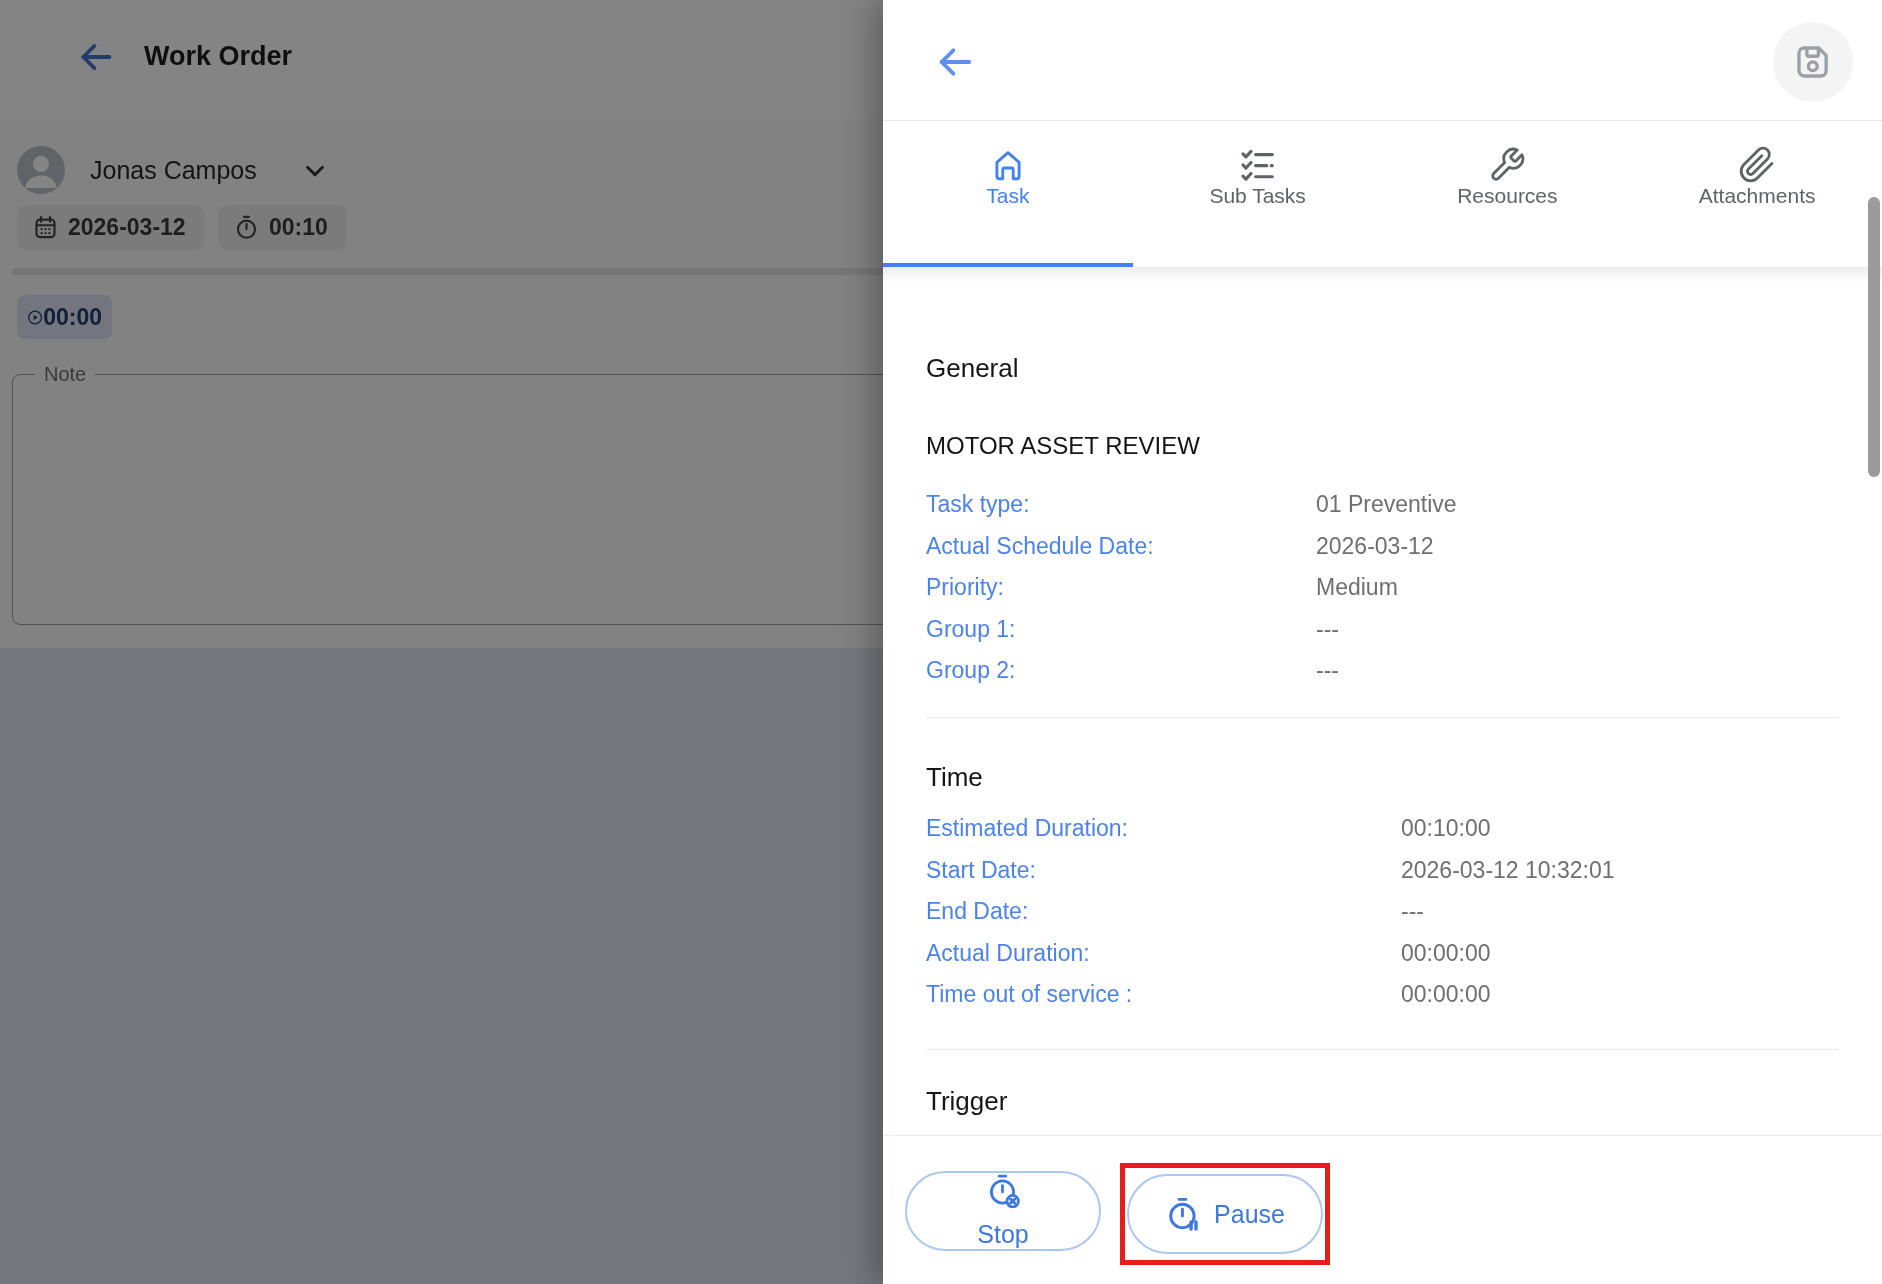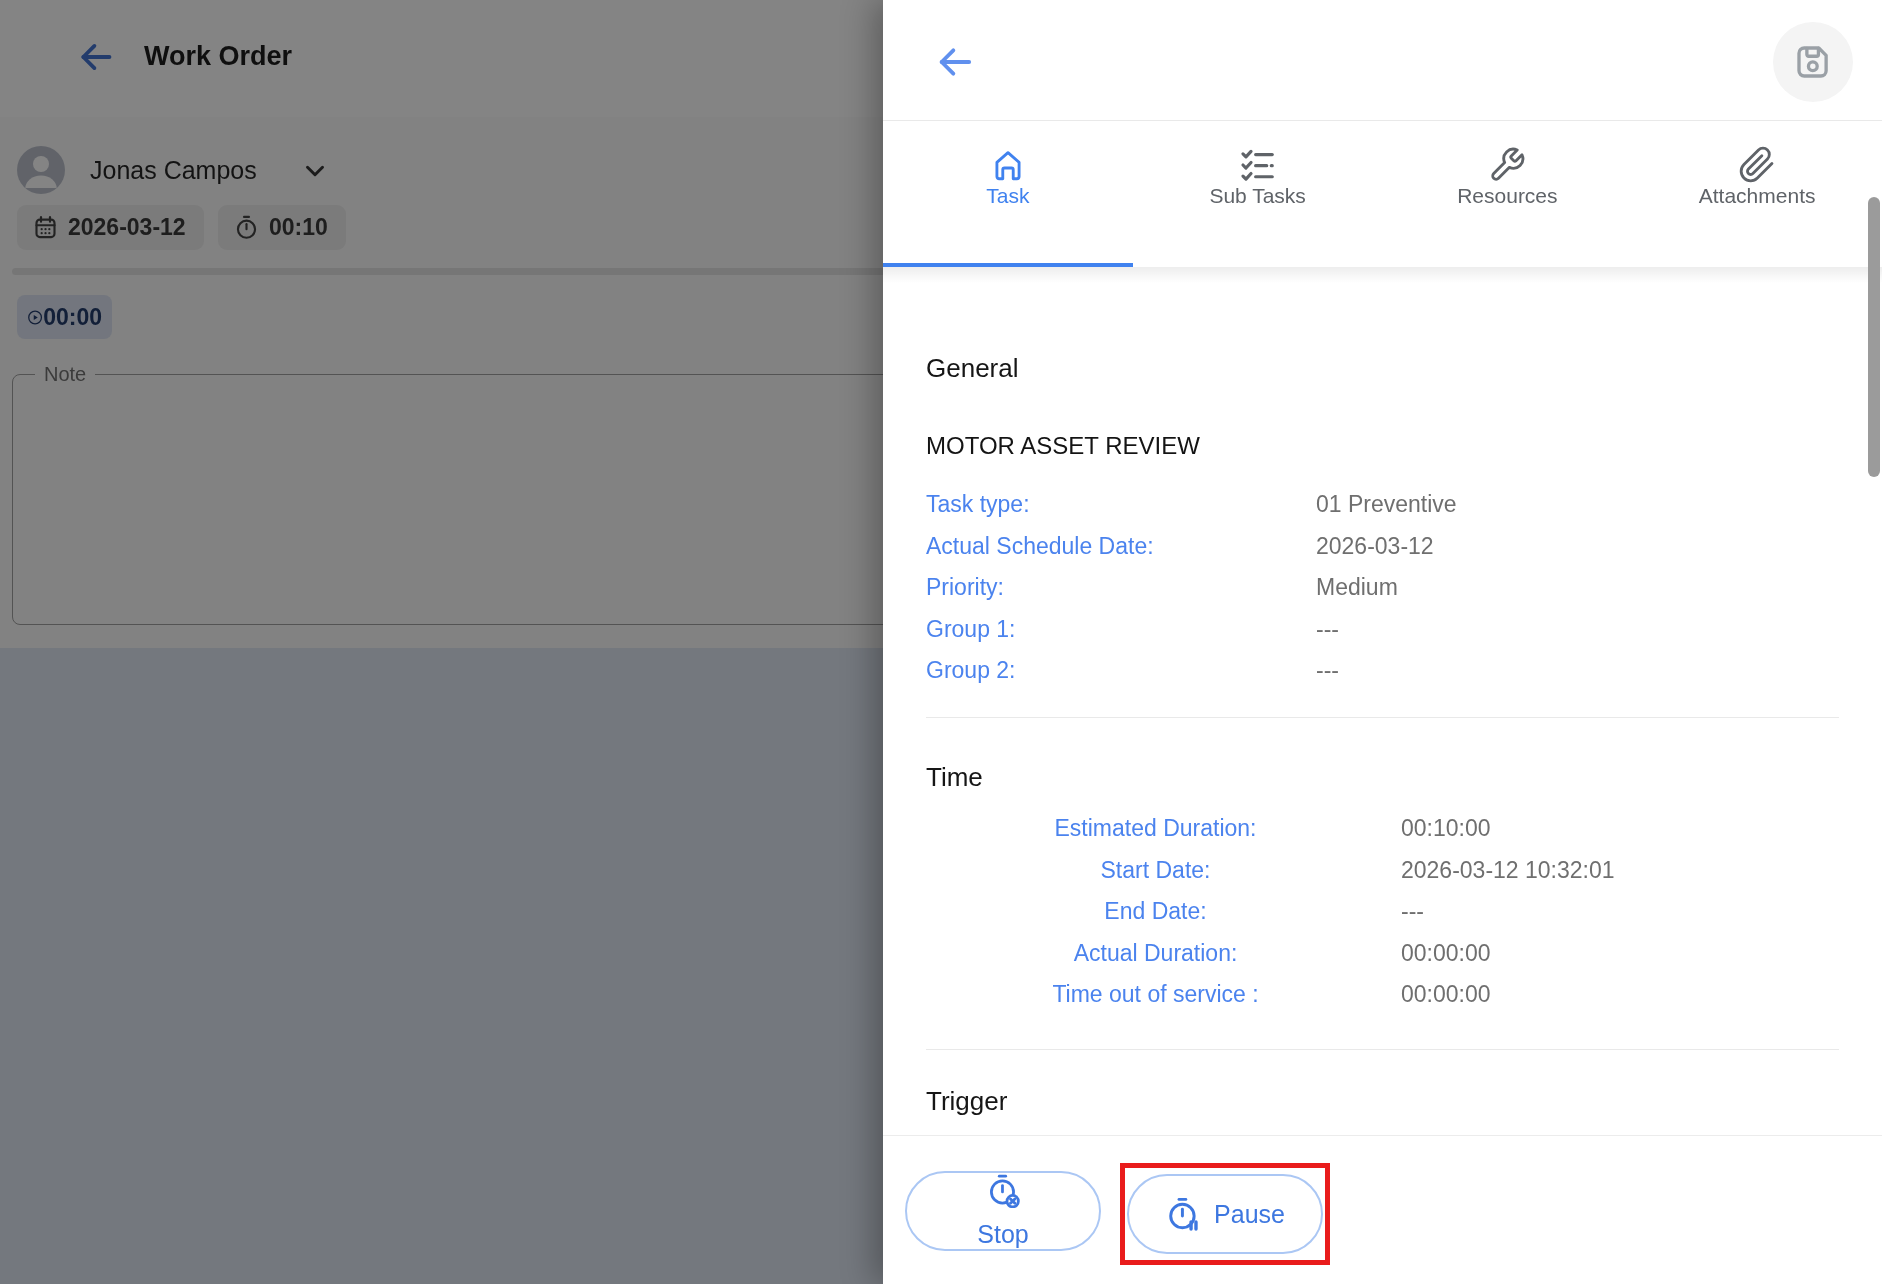--- a/index.html
+++ b/index.html
@@ -54,21 +54,21 @@
   .h-time { top:495px; }
   .h-trigger { top:819px; }
   .d-h2 { position:absolute; left:43px; top:165px; font-size:24px; font-weight:500; color:#141414; }
 
   .kv { position:absolute; left:43px; width:900px; }
   .kv-general { top:217px; }
   .kv-time { top:541px; }
   .kv .row { display:flex; height:41.5px; align-items:center; font-size:23px;gap:16px; }
   .kv .lbl { color:#4b83ee; }
   .kv-general .lbl { width:374px; }
-  .kv-time .lbl { width:459px;text-align:center; }
+  .kv-time .lbl { width:459px; }
   .kv .val { color:#6f6f6f; }
 
   .d-div { position:absolute; left:43px; width:913px; height:1px; background:#e9e9e9; }
   .div-1 { top:450px; }
   .div-2 { top:782px; }
 
   .d-footer { position:absolute; left:0; top:1135px; width:100%; height:149px; background:#fff; border-top:1px solid #ececec; }
   .pill-btn { position:absolute; height:80px; border-radius:40px; border:2px solid #abc7f4; background:#fff; display:flex; align-items:center; justify-content:center; gap:12px; color:#3d77e0; font-size:25px; font-family:inherit; cursor:pointer; }
   .btn-stop { left:22px; top:35px; width:196px;flex-direction:column; }
   .red-box { position:absolute; left:237px; top:27px; width:210px; height:102px; border:5px solid #e91c1c; }

